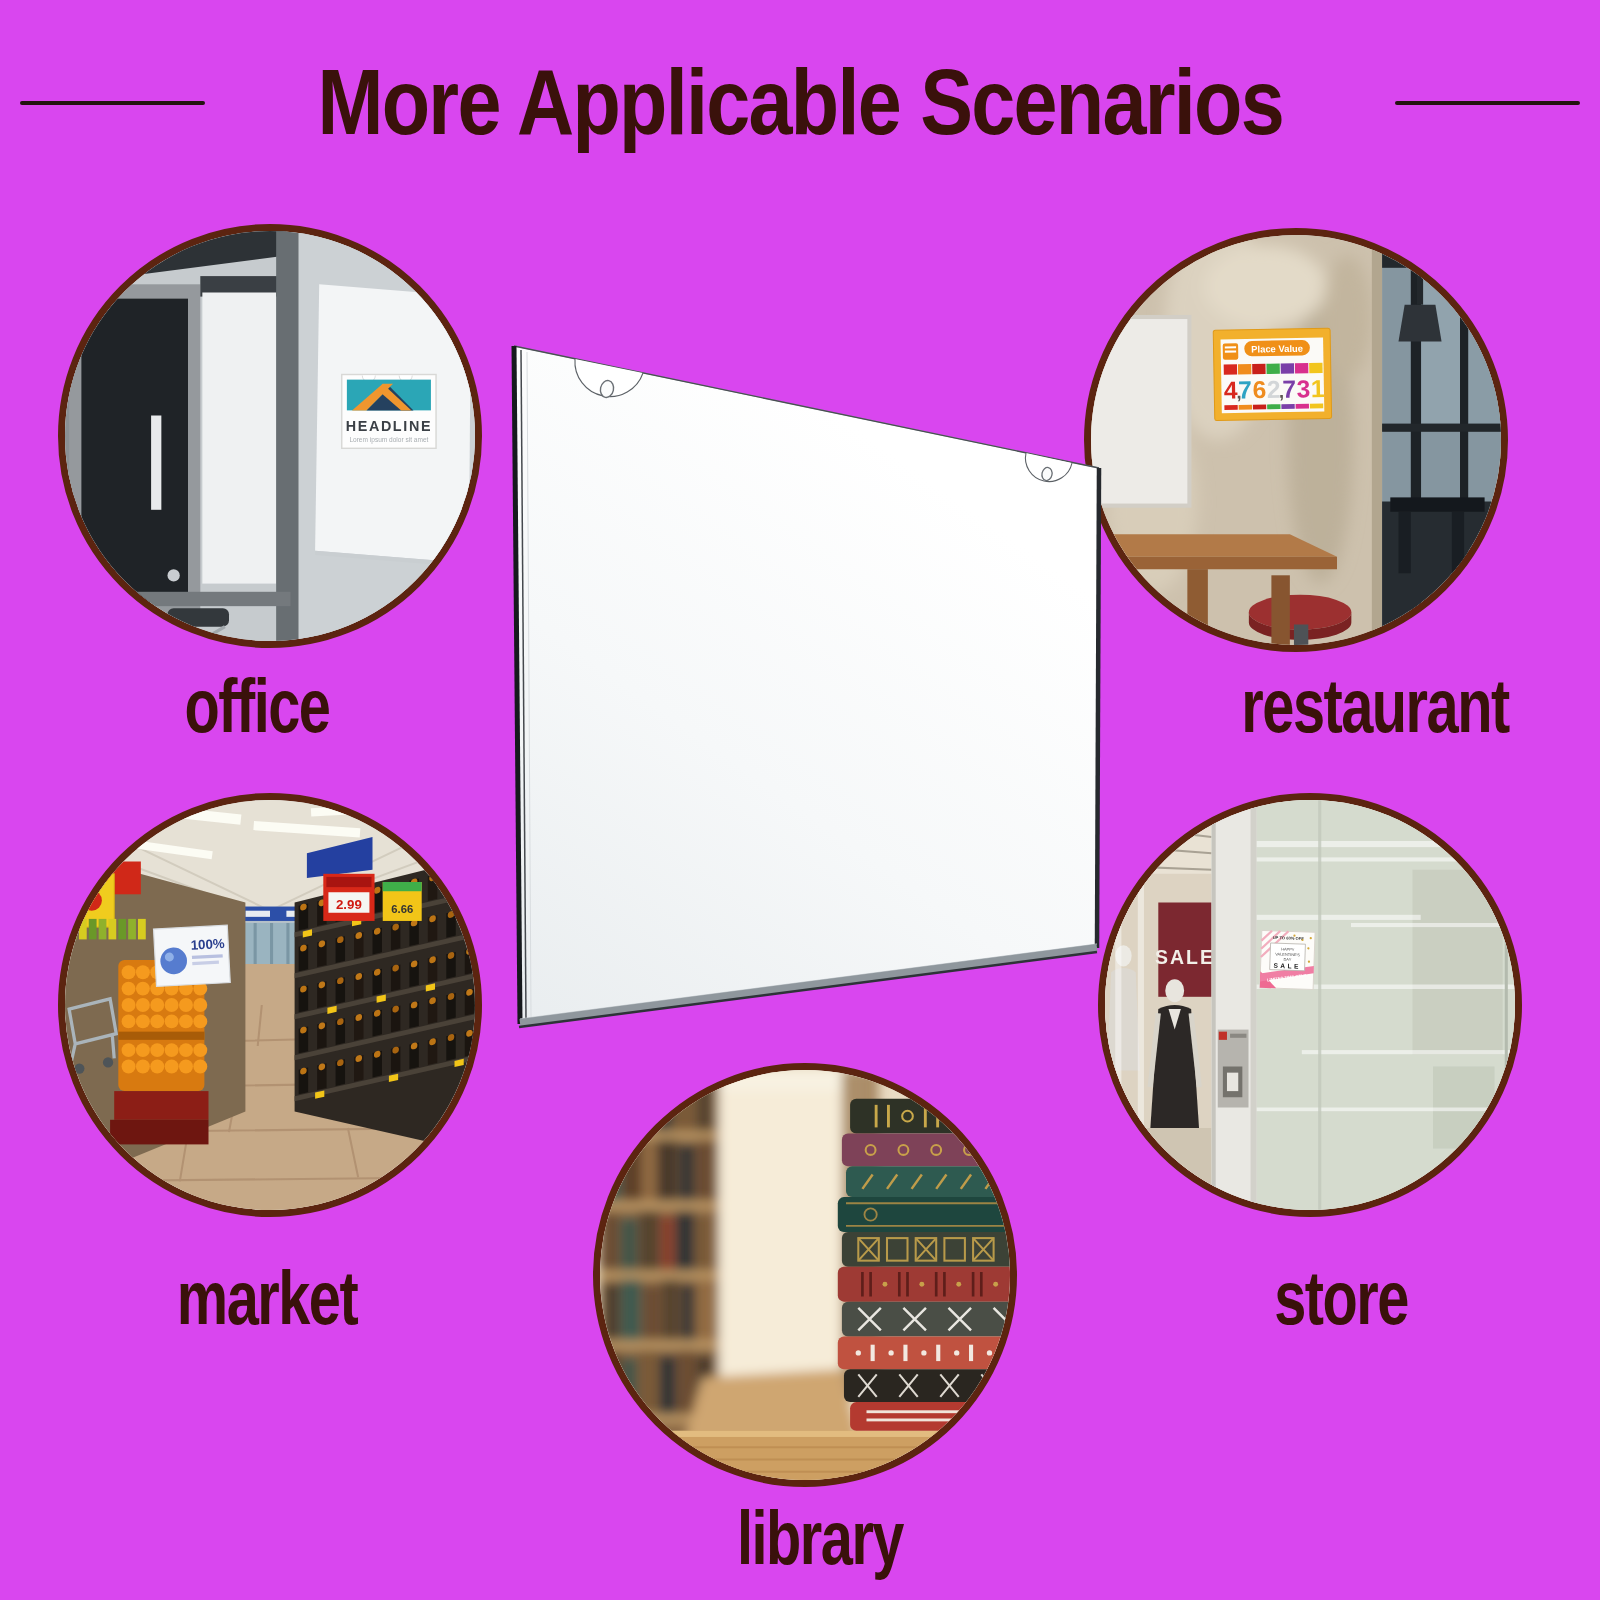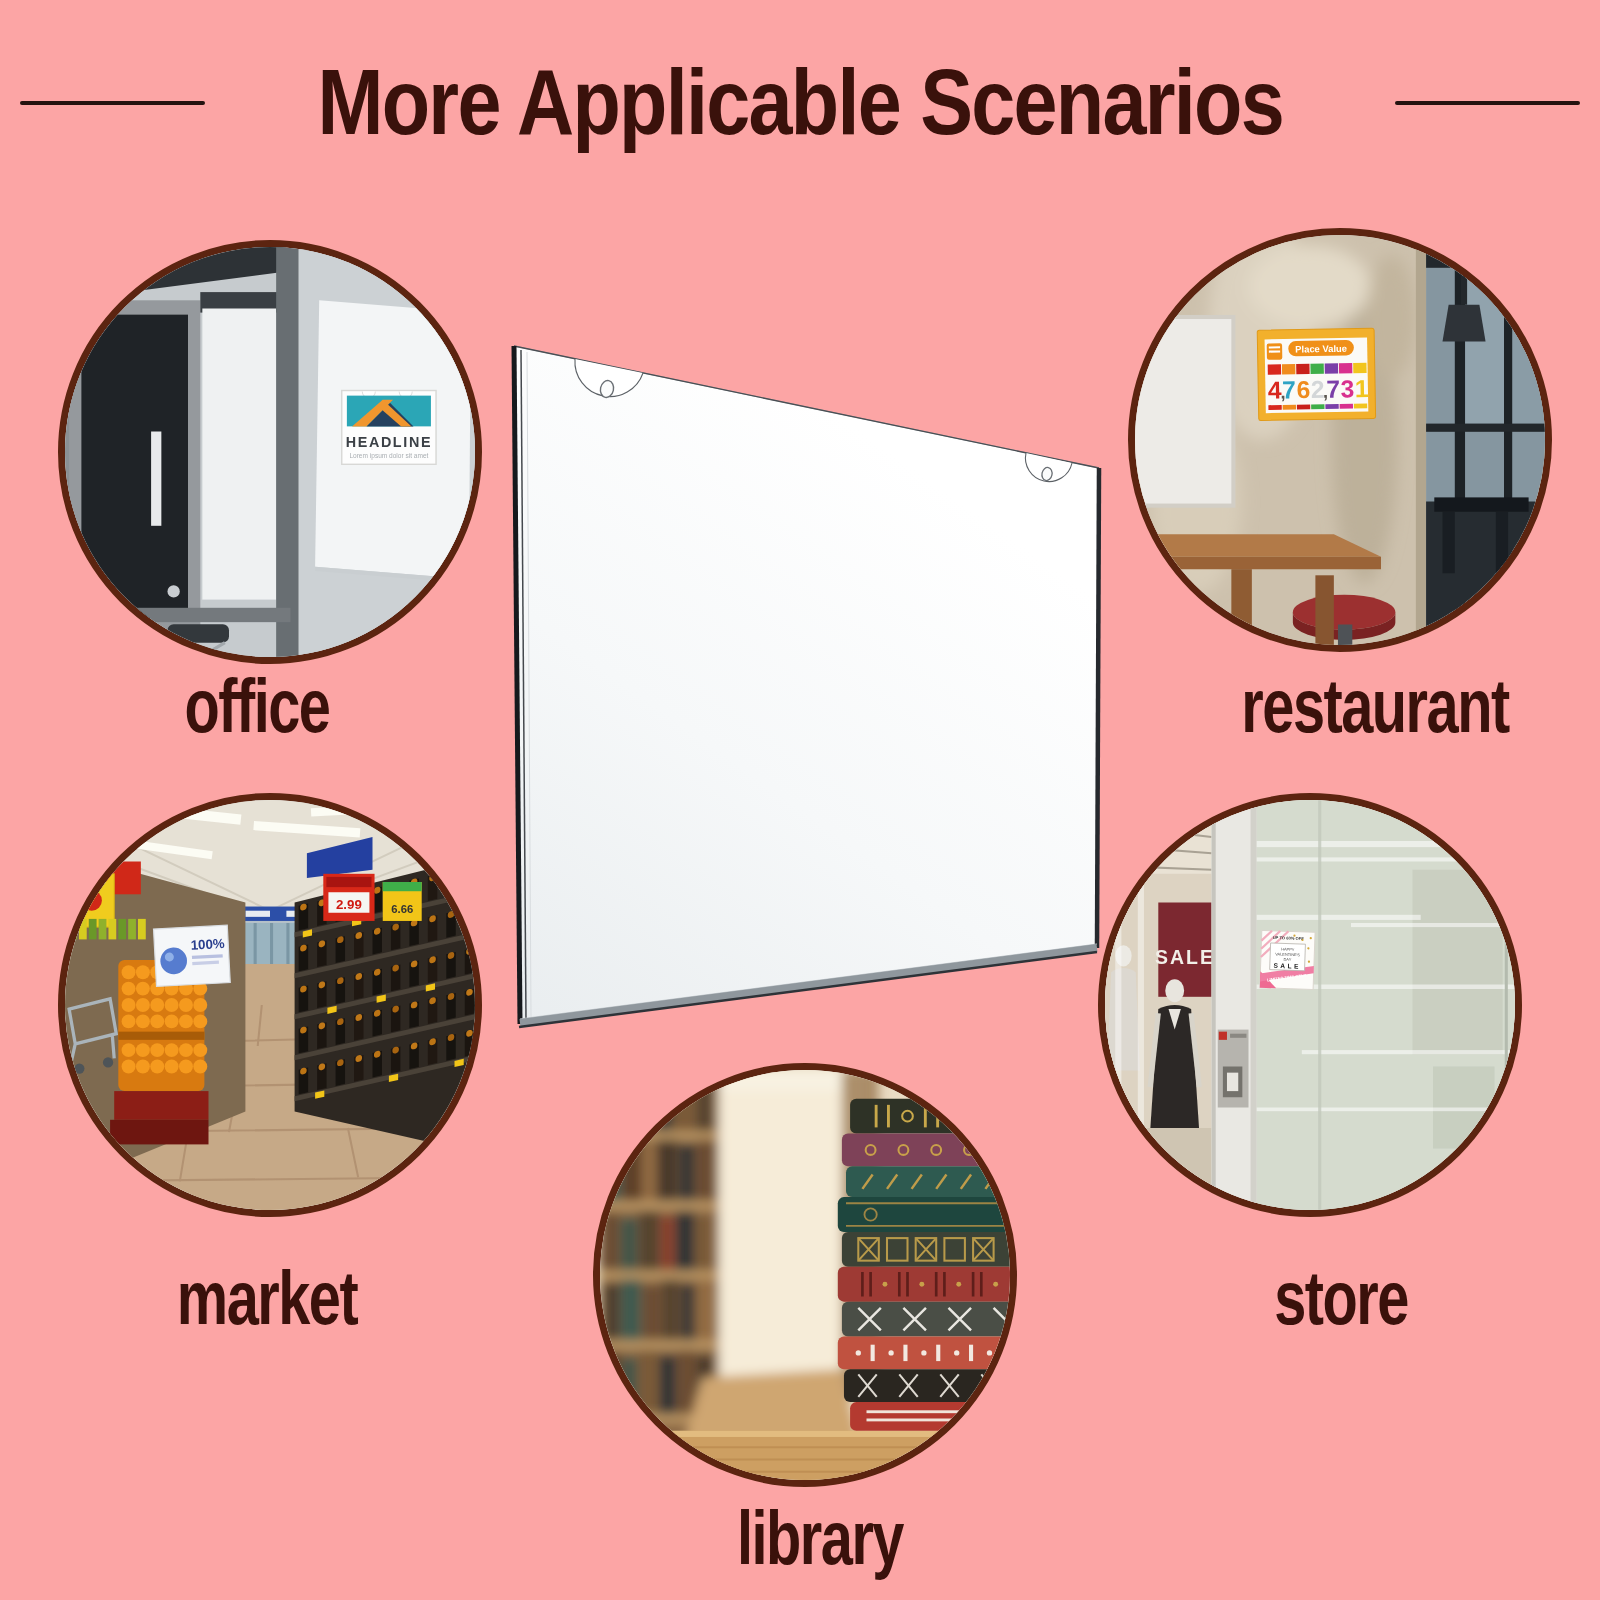--- a/index.html
+++ b/index.html
@@ -1,29 +1,29 @@
 <!DOCTYPE html>
 <html><head>
 <meta charset="utf-8">
 <style>
   html,body{margin:0;padding:0;background:#fff;}
-  #canvas{position:relative;width:1600px;height:1600px;background:#fca5a5;overflow:hidden;
+  #canvas{position:relative;width:1600px;height:1600px;background:#d946ef;overflow:hidden;
           font-family:"Liberation Sans",sans-serif;}
   
   .title-row{position:absolute;top:50px;left:0;width:1600px;display:flex;align-items:center;
              justify-content:center;gap:34px;}
   .title-rule{width:185px;height:4px;background:#241310;border-radius:2px;}
   .page-title{font-size:92px;font-weight:700;color:#3a110b;letter-spacing:-2px;
               white-space:nowrap;display:inline-block;transform:scaleX(0.86);}
   
   .scene{position:absolute;width:424px;height:424px;border-radius:50%;
          border:7px solid #5c2410;box-sizing:border-box;overflow:hidden;background:#ddd;}
   .scene svg{display:block;width:100%;height:100%;}
-  #c-office{left:58px;top:240px;}
-  #c-restaurant{left:1128px;top:228px;}
+  #c-office{left:58px;top:224px;}
+  #c-restaurant{left:1084px;top:228px;}
   #c-market{left:58px;top:793px;}
   #c-store{left:1098px;top:793px;}
   #c-library{left:593px;top:1063px;}
   
   .label{position:absolute;font-weight:700;font-size:76px;color:#3a110b;letter-spacing:-2px;
          white-space:nowrap;transform:translateX(-50%) scaleX(0.76);}
   #l-office{left:257px;top:662px;}
   #l-restaurant{left:1375px;top:662px;}
   #l-market{left:267px;top:1254px;}
   #l-store{left:1341px;top:1254px;}

